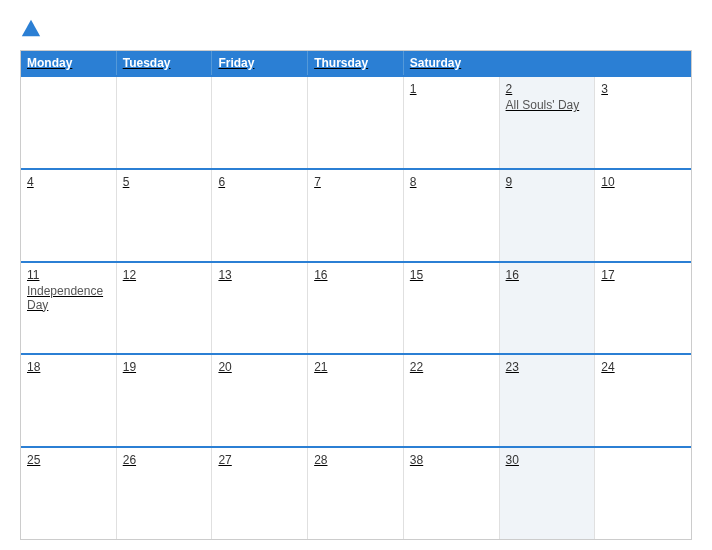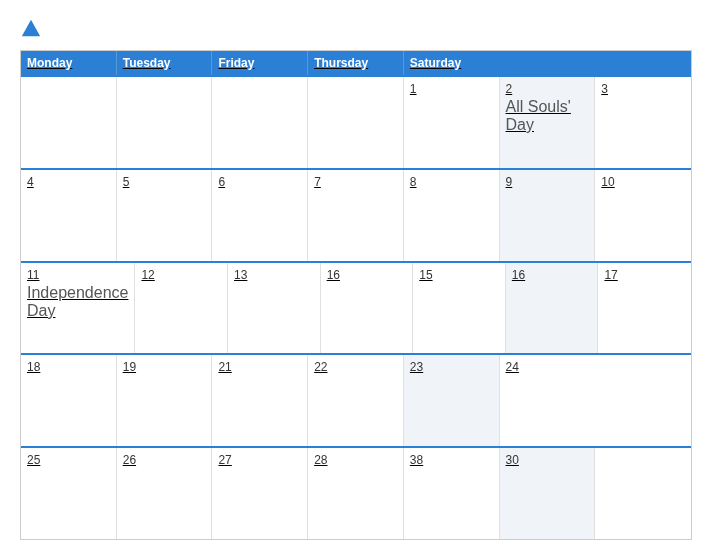--- a/index.html
+++ b/index.html
@@ -100,21 +100,21 @@
     .cal-cell:last-child { border-right: none; }
     .cal-cell.empty { background: #fff; }
     .cal-cell.shaded { background: #f0f4f8; }
     .day-num {
       font-size: 12px;
       color: #333;
       display: block;
       margin-bottom: 2px;
     }
     .holiday {
-      font-size: 16px;
+      font-size: 12px;
       color: #555;
       display: block;
       margin-top: 0;
     }
   </style>
 </head>
 <body>
 
 <div class="page">
   <div class="header">
@@ -204,20 +204,23 @@
           </div>
         </div>
         <div class="cal-row">
           <div class="cal-cell">
             <span class="day-num">18</span>
           </div>
           <div class="cal-cell">
             <span class="day-num">19</span>
           </div>
           <div class="cal-cell">
+            <span class="day-num">20</span>
+          </div>
+          <div class="cal-cell">
             <span class="day-num">21</span>
           </div>
           <div class="cal-cell">
             <span class="day-num">22</span>
           </div>
           <div class="cal-cell shaded">
             <span class="day-num">23</span>
           </div>
           <div class="cal-cell">
             <span class="day-num">24</span>

